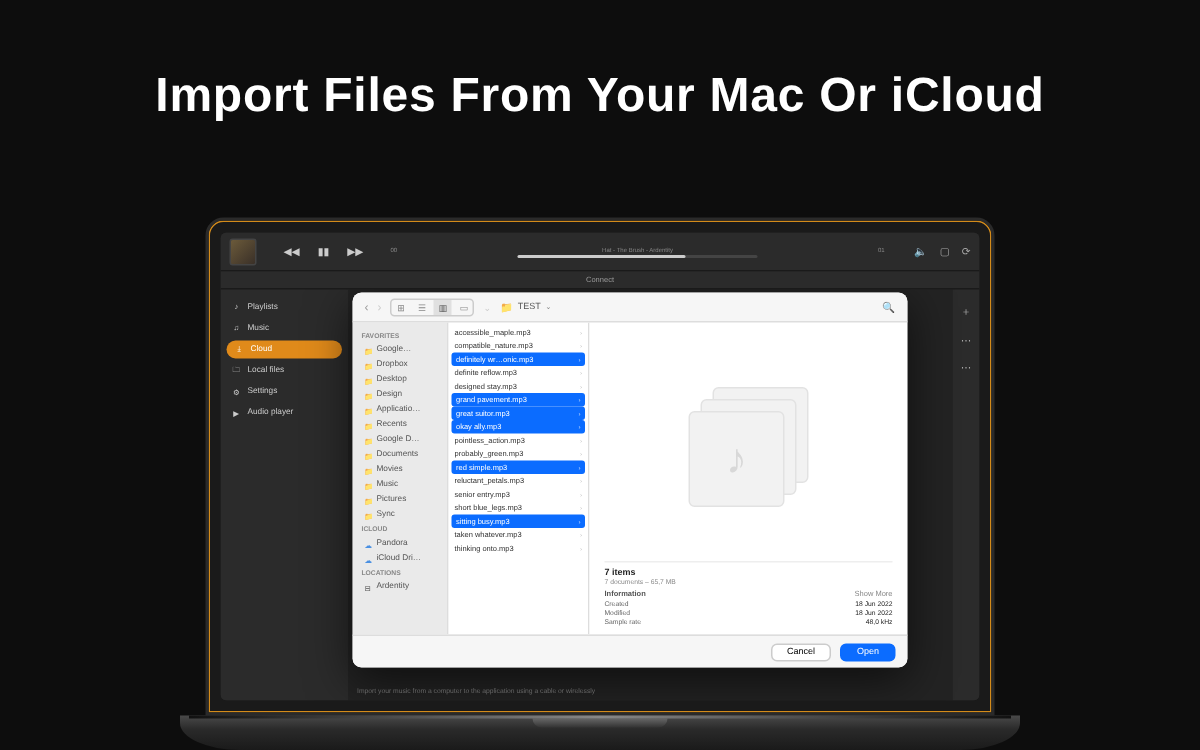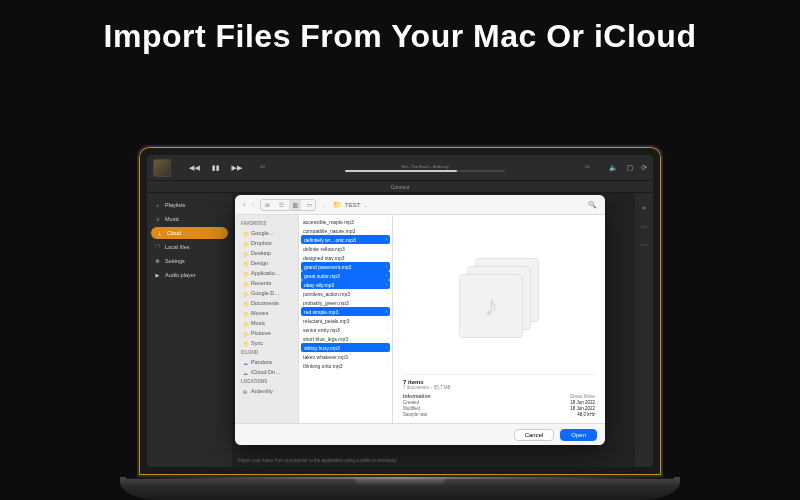--- a/index.html
+++ b/index.html
@@ -1,17 +1,17 @@
 <!DOCTYPE html>
 <html><head>
 <meta charset="utf-8">
 <style>
 *{box-sizing:border-box;margin:0;padding:0;font-family:-apple-system,BlinkMacSystemFont,"Segoe UI",Helvetica,Arial,sans-serif;}
 body{background:#0d0d0d;width:800px;height:500px;overflow:hidden;position:relative;}
-.headline{color:#fff;font-weight:800;font-size:32px;text-align:center;padding-top:18px;letter-spacing:.5px;}
+.headline{color:#fff;font-weight:800;font-size:32px;text-align:center;padding-top:45px;letter-spacing:.5px;}
 .laptop{position:absolute;left:50%;transform:translateX(-50%);bottom:0;width:560px;height:355px;}
 .bezel{position:absolute;left:17px;right:17px;top:0;bottom:23px;border:2px solid #2a2a2a;border-radius:12px 12px 0 0;background:#1a1a1a;box-shadow:inset 0 0 0 1px #d48b1a;overflow:hidden;}
 .screen{position:absolute;inset:8px;background:#232323;border-radius:4px;overflow:hidden;display:flex;flex-direction:column;}
 .base{position:absolute;left:0;right:0;bottom:0;height:23px;background:linear-gradient(to bottom,#4a4a4a 0%,#2a2a2a 40%,#1a1a1a 100%);border-radius:0 0 40px 40px/0 0 18px 18px;}
 .base::before{content:"";position:absolute;left:50%;transform:translateX(-50%);top:2px;width:90px;height:6px;background:linear-gradient(to bottom,#666,#333);border-radius:0 0 8px 8px;}
 .base::after{content:"";position:absolute;left:6px;right:6px;top:0;height:2px;background:linear-gradient(to right,#111,#888,#111);}
 
 
 .topbar{height:26px;background:#2b2b2b;display:flex;align-items:center;padding:0 6px;gap:10px;border-bottom:1px solid #1a1a1a;}
 .art{width:18px;height:18px;background:linear-gradient(135deg,#6b5a3a,#3a3028);border-radius:2px;border:1px solid #444;}

